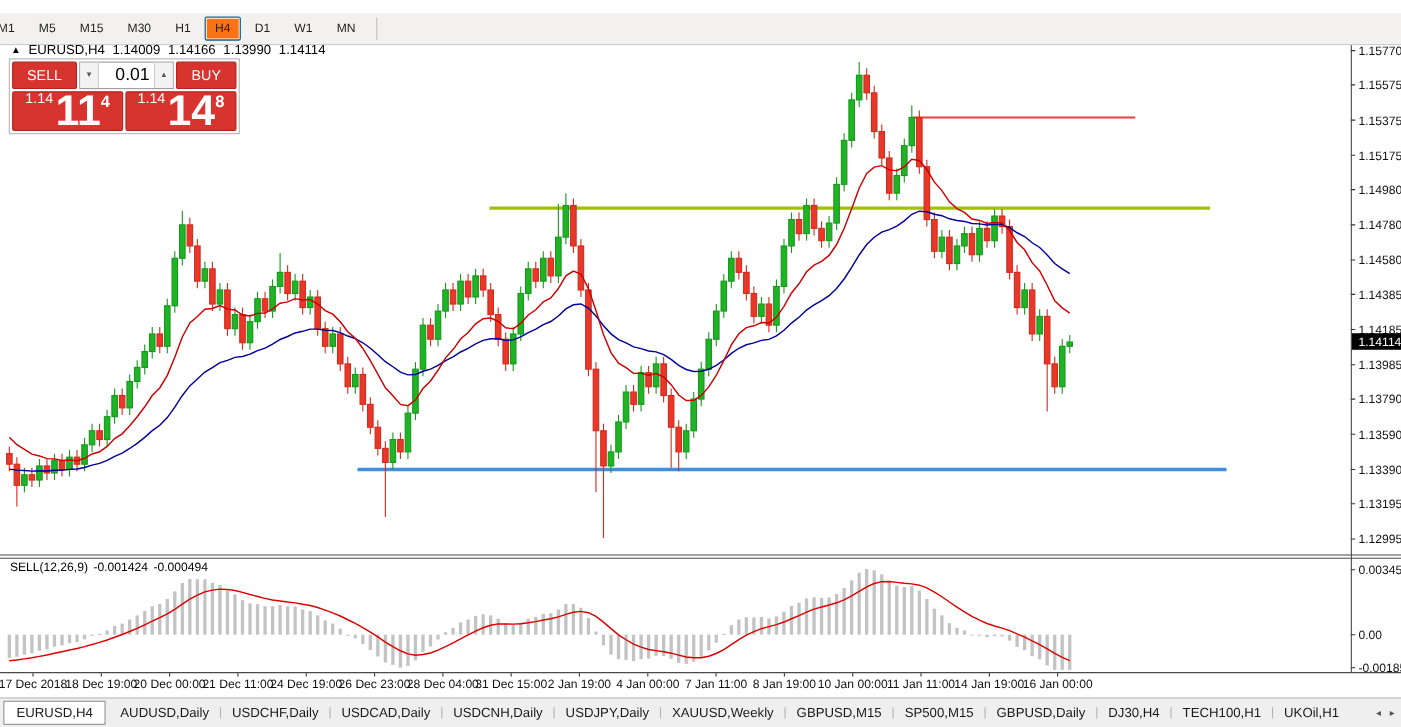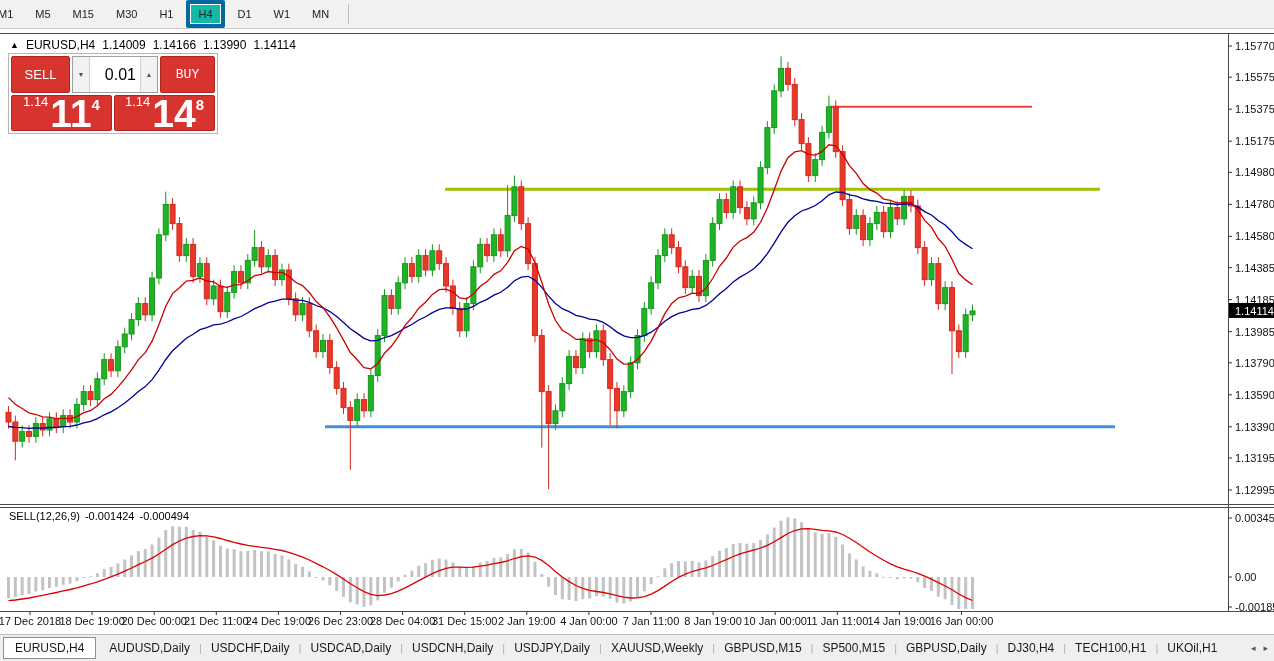--- a/index.html
+++ b/index.html
@@ -1,34 +1,34 @@
 <!DOCTYPE html>
 <html><head>
 <meta charset="utf-8">
 <style>
   html,body{margin:0;padding:0;background:#e8e8e8;}
   #root{position:relative;width:1274px;height:661px;background:#ffffff;overflow:hidden;
         font-family:"Liberation Sans",sans-serif;}
   
-  #toolbar{position:absolute;left:0;top:0;width:1274px;height:29px;background:#f2f1f0;
+  #toolbar{position:absolute;left:0;top:12px;width:1274px;height:29px;background:#f2f1f0;
            border-bottom:1px solid #cccccc;display:flex;align-items:center;box-sizing:border-box;}
   .tf-btn{font-size:11px;color:#222;padding:4px 8px;margin:0 2px;border:1px solid transparent;
           border-radius:2px;cursor:default;white-space:nowrap;}
-  .tf-btn.active{background:#14b8a6;border:4px solid #0369a1;box-shadow:inset 0 0 0 1px #ffffff;}
+  .tf-btn.active{background:#f97316;border:1px solid #0369a1;box-shadow:inset 0 0 0 1px #ffffff;}
   .tf-sep{width:1px;height:20px;background:#bfbfbf;margin:0 8px;}
   
   #chart-title{position:absolute;left:10px;top:38px;font-size:12px;color:#000;display:flex;gap:7px;align-items:center;}
   #chart-title .tri{font-size:9px;}
   
   #trade-panel{position:absolute;left:8px;top:53px;width:210px;background:#fdfdfd;
                border:1px solid #b5b5b5;padding:2px;box-sizing:border-box;}
-  .tp-row1{display:flex;height:37px;gap:2px;}
+  .tp-row1{display:flex;height:25px;gap:2px;}
   .tp-btn{background:#d8342f;color:#fff;font-size:13px;display:flex;align-items:center;
           justify-content:center;border-radius:2px;border:1px solid #b3241f;}
-  .tp-sell{width:57px;} .tp-buy{flex:1;font-family:Liberation Mono, monospace;}
+  .tp-sell{width:57px;} .tp-buy{flex:1;}
   .tp-stepper{width:86px;display:flex;border:1px solid #9f9f9f;background:#fff;box-sizing:border-box;}
   .tp-spin{width:16px;background:#f2f2f2;border:0;display:flex;align-items:center;justify-content:center;
            font-size:7px;color:#555;}
   .tp-spin.dn{border-right:1px solid #cfcfcf;} .tp-spin.up{border-left:1px solid #cfcfcf;}
   .tp-vol{flex:1;font-size:16px;color:#000;display:flex;align-items:center;justify-content:flex-end;padding-right:4px;}
   .tp-row2{display:flex;gap:2px;margin-top:2px;height:36px;}
   .tp-price{flex:1;background:#d8342f;border:1px solid #b3241f;border-radius:2px;color:#fff;
             display:flex;align-items:flex-end;justify-content:center;padding-bottom:1px;}
   .tp-price .small{font-size:13px;font-weight:normal;margin-bottom:20px;}
   .tp-price .big{font-size:39px;font-weight:bold;line-height:30px;margin-left:2px;}

